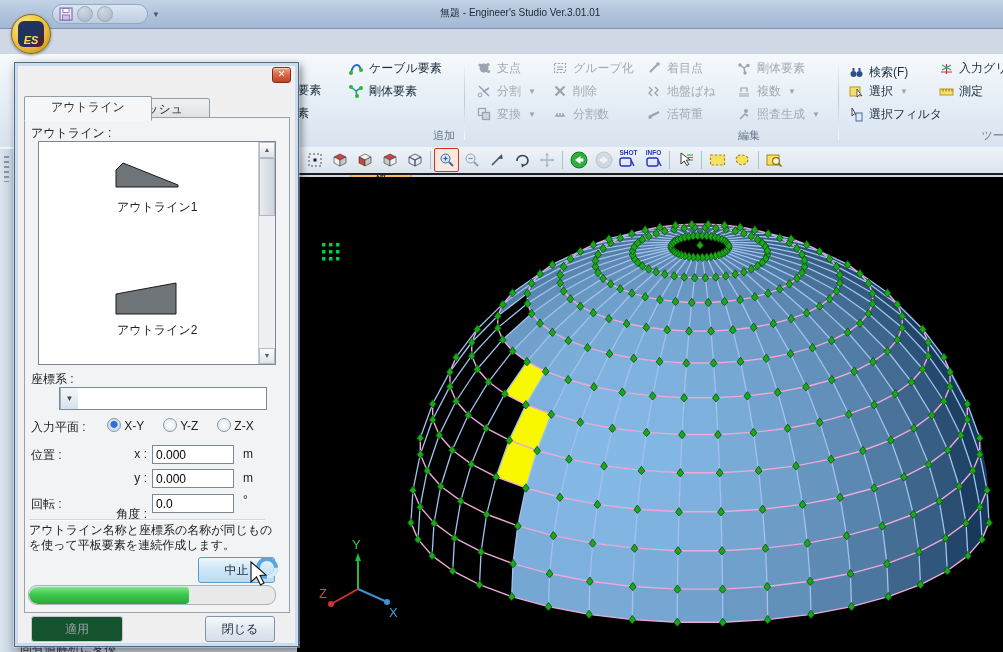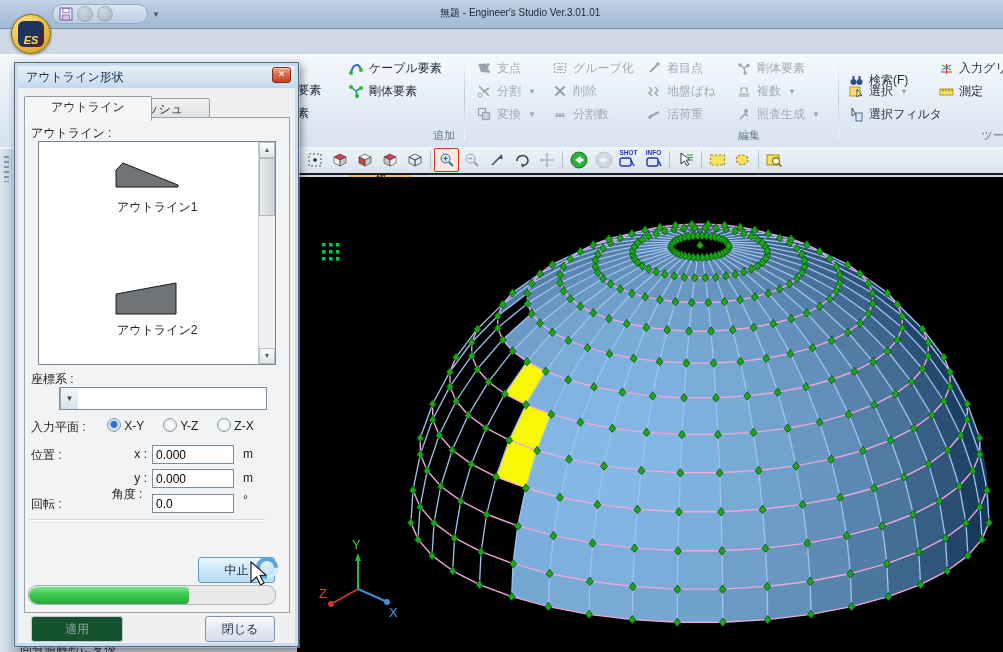--- a/index.html
+++ b/index.html
@@ -272,21 +272,21 @@
             <circle cx="9" cy="4" r="2" fill="#9aa4b0"></circle>
             <path d="M3,12 L8,7 L11,9" fill="none" stroke="#9aa4b0" stroke-width="1.6"></path>
           </svg>
         </span>
       <span class="lab">照査生成</span>
         <span class="caret">▼</span>
       </span>
     <div class="abs grplabel" style="left:560px;top:74px;width:200px;position:absolute">編集</div>
     <div class="vgsep" style="left:838px"></div>
 
-    <span class="ritem" style="left:848px;top:16px">
+    <span class="ritem" style="left:848px;top:8px">
       <span class="ric">
           <svg width="15" height="15">
             <circle cx="4.5" cy="9" r="3" fill="#2b4f86"></circle>
             <circle cx="10.5" cy="9" r="3" fill="#2b4f86"></circle>
             <path d="M4.5,6 V3 M10.5,6 V3" stroke="#2b4f86" stroke-width="2"></path>
           </svg>
         </span>
       <span class="lab">検索(F)</span>
       </span>
     <span class="ritem" style="left:848px;top:27px">
@@ -1720,23 +1720,20 @@
         </g>
     </svg>
   </div>
 
   <div class="abs btmrow">
     <span class="txt">固有値解析に変換</span>
     <span style="margin-left:auto;font-size:8px;color:#44566c">▼</span>
   </div>
 
   <div class="abs dialog">
-    <div class="abs dtitle">
-      <span>アウトライン形状</span>
-    </div>
     <div class="closebtn">✕</div>
 
     <div class="dtab active" style="left:9px;top:33px">アウトライン</div>
     <div class="dtab" style="left:92px;top:35px">メッシュ</div>
     <div class="abs tabpage"></div>
 
     <div class="abs dlabel" style="left:16px;top:62px">アウトライン :</div>
 
     <div class="abs listbox">
       <svg class="abs" style="left:75px;top:18px" width="70" height="30">
@@ -1769,25 +1766,26 @@
 
     <div class="abs dlabel" style="left:16px;top:384px">位置 :</div>
     <div class="abs dlabel" style="left:112px;top:384px;width:20px;text-align:right">x :</div>
     <input class="dinput" style="left: 137px; top: 382px; width: 82px;" value="0.000">
     <div class="abs dlabel" style="left:228px;top:384px">m</div>
     <div class="abs dlabel" style="left:112px;top:408px;width:20px;text-align:right">y :</div>
     <input class="dinput" style="left: 137px; top: 406px; width: 82px;" value="0.000">
     <div class="abs dlabel" style="left:228px;top:408px">m</div>
 
     <div class="abs dlabel" style="left:16px;top:433px">回転 :</div>
-    <div class="abs dlabel" style="left:92px;top:423px;width:40px;text-align:center">角度 :</div>
+    <div class="abs dlabel" style="left:92px;top:443px;width:40px;text-align:right">角度 :</div>
     <input class="dinput" style="left: 137px; top: 431px; width: 82px;" value="0.0">
     <div class="abs dlabel" style="left:228px;top:430px">°</div>
 
     <div class="hr" style="top:456px"></div>
+    <div class="abs" style="left:14px;top:460px;width:250px;line-height:15px;color:#222">アウトライン名称と座標系の名称が同じものを使って平板要素を連続作成します。</div>
 
     <div class="btn blue" style="left:183px;top:494px;width:75px;height:24px;line-height:24px">中止</div>
 
     <div class="abs ptrack">
       <div class="pfill" style="width: 65%;"></div>
     </div>
 
     <div class="btn dis" style="left:16px;top:553px;width:90px;height:24px;line-height:24px">適用</div>
     <div class="btn" style="left:190px;top:553px;width:68px;height:24px;line-height:24px">閉じる</div>
   </div>

